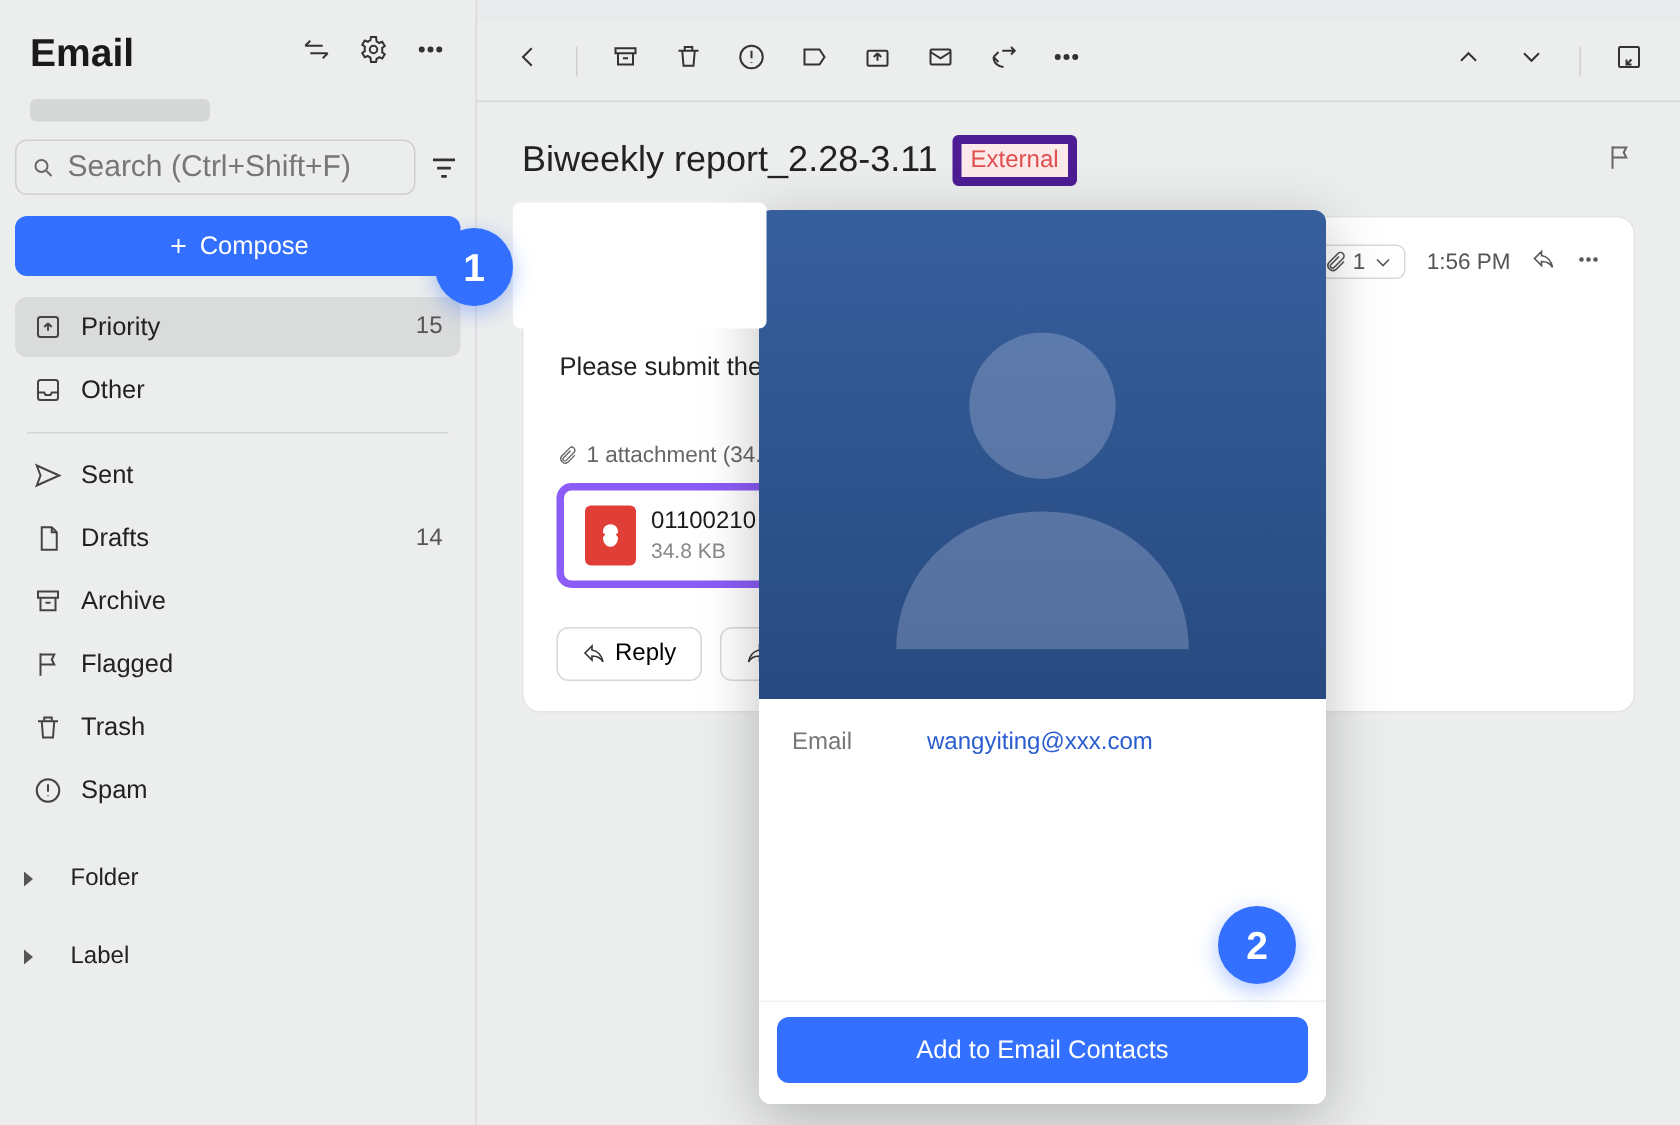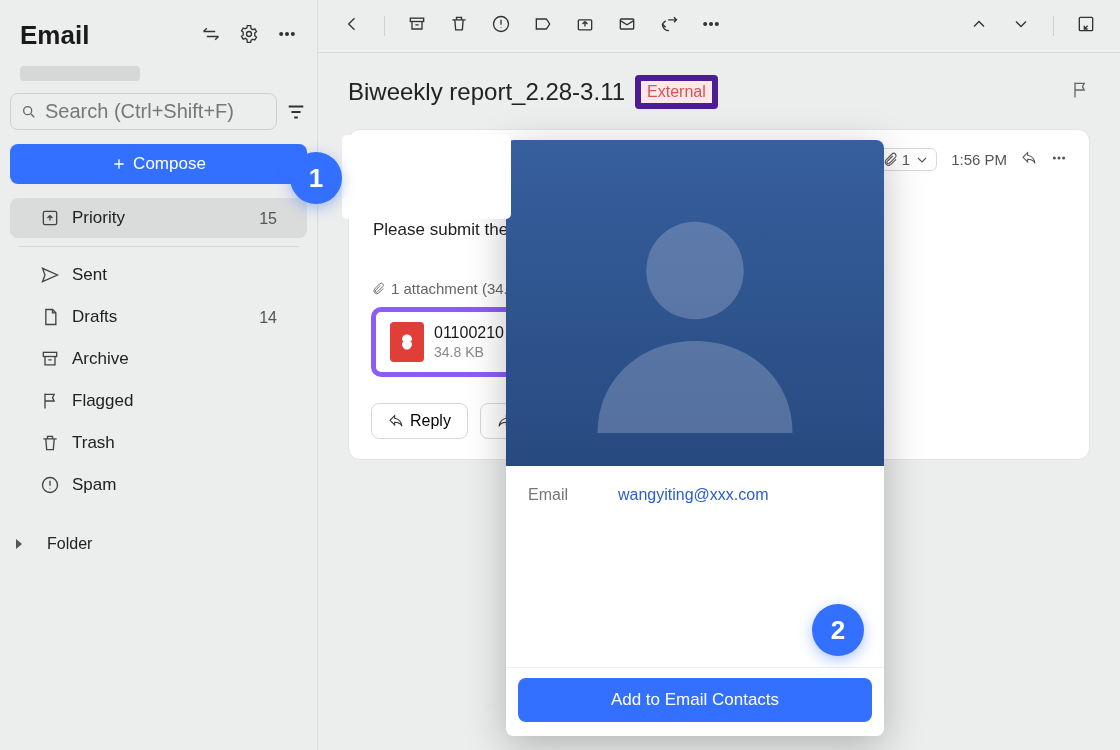--- a/index.html
+++ b/index.html
@@ -16,31 +16,31 @@
     
     .search-row { display: flex; gap: 8px; align-items: center; padding: 0 0 14px; }
     .search-box { flex: 1; display: flex; align-items: center; gap: 8px; border:1px solid #cfd0d1; border-radius: 8px; padding: 6px 10px; background: #eceded; color: #777; font-size: 20px; }
     .search-box svg { width:16px; height:16px; stroke:#666; fill:none; stroke-width:2; }
     .filter-btn { width: 22px; height: 22px; display: flex; align-items:center; justify-content:center; }
     .filter-btn svg { stroke:#333; fill:none; stroke-width:2; }
     
     .compose-btn { background: #3370ff; color: #fff; border: none; border-radius: 8px; padding: 10px; font-size: 17px; width: 100%; display: flex; align-items:center; justify-content:center; gap: 6px; margin-bottom: 14px; cursor: pointer; }
     
     .nav { display: flex; flex-direction: column; gap: 2px; }
-    .nav-item { display: flex; align-items: flex-end; gap: 12px; padding: 10px 30px; border-radius: 8px; font-size: 17px; color: #222; cursor: pointer; }
+    .nav-item { display: flex; align-items: center; gap: 12px; padding: 10px 12px; border-radius: 8px; font-size: 17px; color: #222; cursor: pointer; }
     .nav-item.active { background: #dadbdb; }
     .nav-item .count { margin-left: auto; color: #555; font-size: 16px; }
     .nav-item svg { width:20px; height:20px; stroke:#444; fill:none; stroke-width:1.6; }
     .nav-sep { border: 0; border-top: 1px solid #d6d7d8; margin: 6px 8px; }
     
     .expander { display:flex; align-items:center; gap:23px; padding: 12px 4px; font-size:16px; color:#222; cursor:pointer; }
     .expander svg { width:10px; height:10px; fill:#555; }
     
     
-    .main { flex: 1; display:flex; flex-direction:column; background:#eceded; }
+    .main { flex: 1; display:flex; flex-direction:column; background:#eceded;margin-top:14px; }
     .toolbar { display:flex; align-items:center; gap: 22px; padding: 14px 24px; border-bottom:1px solid #d8d9da; }
     .toolbar .spacer { flex:1; }
     .toolbar svg { width:20px; height:20px; stroke:#333; fill:none; stroke-width:1.6; }
     .tb-divider { width:1px; height:20px; background:#cfd0d1; }
     
     .content { flex:1; padding: 22px 30px; overflow:auto; }
     .subject-row { display:flex; align-items:center; gap: 10px; margin-bottom: 20px; }
     .subject { font-size: 24px; font-weight: 500; color:#222; }
     .badge-external { font-size: 16px; color:#e04f4f; background:#fde9e9; border:6px solid #4c1d95; border-radius:4px; padding: 2px 6px; }
     .flag-toggle { margin-left:auto; }
@@ -133,20 +133,27 @@
 
   <div class="nav">
     <div class="nav-item active">
       <svg viewBox="0 0 24 24">
           <rect x="4" y="4" width="16" height="16" rx="2"></rect>
           <path d="M12 15V9m0 0l-3 3m3-3l3 3"></path>
         </svg>
       <span>Priority</span>
       <span class="count">15</span>
     </div>
+    <div class="nav-item">
+      <svg viewBox="0 0 24 24">
+          <rect x="4" y="4" width="16" height="16" rx="2"></rect>
+          <path d="M4 14h5l1 2h4l1-2h5"></path>
+        </svg>
+      <span>Other</span>
+    </div>
     <hr class="nav-sep">
     <div class="nav-item">
       <svg viewBox="0 0 24 24">
           <path d="M3 20l18-8L3 4l3 8-3 8z"></path>
         </svg>
       <span>Sent</span>
     </div>
     <div class="nav-item">
       <svg viewBox="0 0 24 24">
           <path d="M7 3h8l4 4v14H7z"></path>
@@ -183,20 +190,26 @@
     </div>
   </div>
   <div style="height:18px"></div>
   <div class="expander">
     <svg viewBox="0 0 10 10">
         <path d="M2 0l6 5-6 5z"></path>
       </svg>
     <span>Folder</span>
   </div>
   <div style="height:10px"></div>
+  <div class="expander">
+    <svg viewBox="0 0 10 10">
+        <path d="M2 0l6 5-6 5z"></path>
+      </svg>
+    <span>Label</span>
+  </div>
 </div>
 
 <div class="main">
   <div class="toolbar">
     <span class="clickable"><svg viewBox="0 0 24 24">
           <path d="M15 5l-7 7 7 7"></path>
         </svg></span>
     <span class="tb-divider"></span>
     <span class="clickable"><svg viewBox="0 0 24 24">
           <rect x="4" y="5" width="16" height="4"></rect>

